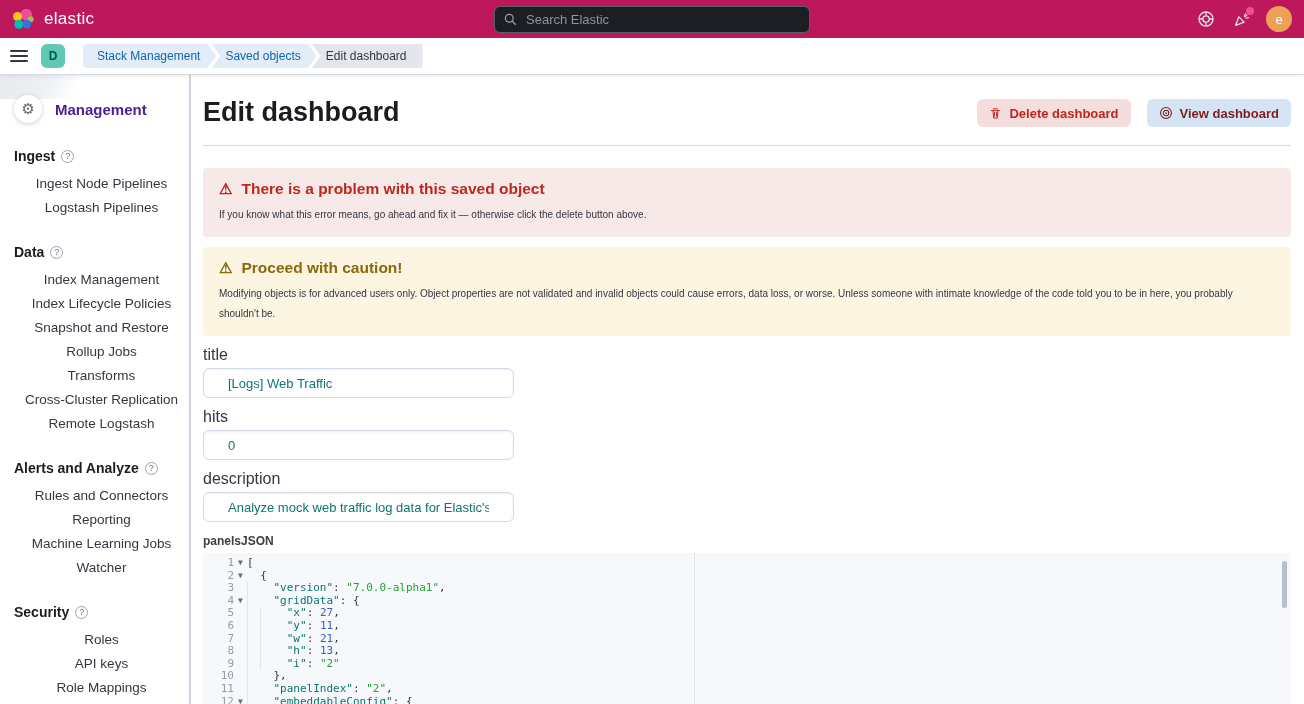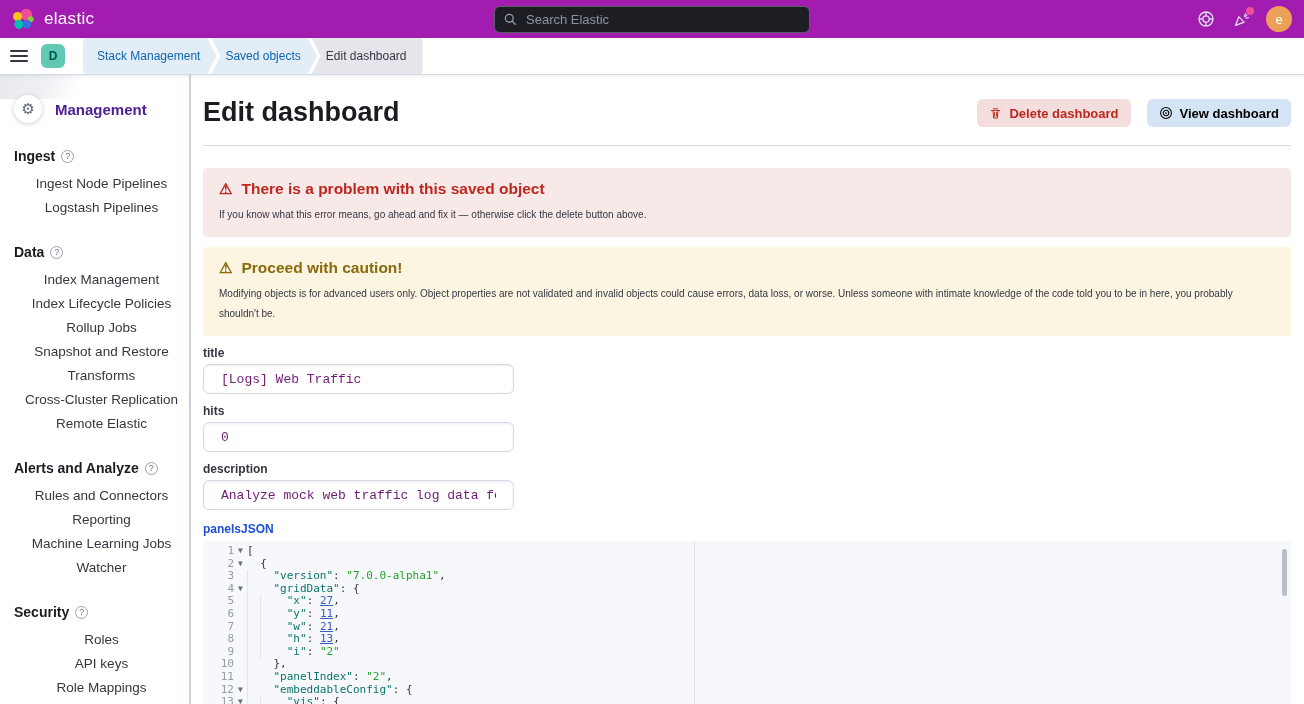--- a/index.html
+++ b/index.html
@@ -3,21 +3,21 @@
 <meta charset="utf-8">
 <style>
   * { box-sizing: border-box; }
   html,body { margin:0; padding:0; }
   body {
     width:1304px; height:704px; overflow:hidden;
     font-family:"Liberation Sans", sans-serif;
     background:#fff; color:#343741;
   }
   
-  .topbar { height:38px; background:#a21caf; display:flex; align-items:center; position:relative; }
+  .topbar { height:38px; background:#be185d; display:flex; align-items:center; position:relative; }
   .logo { display:flex; align-items:center; gap:9px; margin-left:12px; cursor:pointer; }
   .logo-text { color:#fff; font-size:17px; letter-spacing:.3px; }
   .searchbox {
     position:absolute; left:50%; transform:translateX(-50%);
     width:316px; height:27px; border:1px solid #5a5e66; border-radius:6px;
     display:flex; align-items:center; gap:7px; padding:0 9px; background:#1d1e24;
   }
   .searchbox input {
     flex:1; background:transparent; border:none; outline:none;
     color:#d4dae5; font-size:13px; font-family:inherit;
@@ -38,21 +38,21 @@
   }
   .hamburger { width:18px; margin:0 13px 0 10px; cursor:pointer; }
   .hamburger div { height:2px; background:#343741; margin:3px 0; border-radius:1px; }
   .space-badge {
     width:24px; height:24px; border-radius:6px; background:#5fc9b4; color:#01584a;
     font-size:12px; font-weight:700; display:flex; align-items:center; justify-content:center;
     margin-right:18px; cursor:pointer;
   }
   .crumbs { display:flex; align-items:center; }
   .crumb {
-    height:36px; display:flex; align-items:center; font-size:12px;
+    height:24px; display:flex; align-items:center; font-size:12px;
     padding:0 16px 0 14px; margin-right:-5px; cursor:pointer; white-space:nowrap;
   }
   .crumb.link { background:#e2edf8; color:#0e66ad; font-weight:500; }
   .crumb.first { clip-path:polygon(0 0, calc(100% - 9px) 0, 100% 50%, calc(100% - 9px) 100%, 0 100%); border-radius:4px 0 0 4px; }
   .crumb.mid   { clip-path:polygon(0 0, calc(100% - 9px) 0, 100% 50%, calc(100% - 9px) 100%, 0 100%, 9px 50%); }
   .crumb.last  { clip-path:polygon(0 0, 100% 0, 100% 100%, 0 100%, 9px 50%); background:#e4e6eb; color:#343741; font-weight:500; border-radius:0 4px 4px 0; cursor:default; }
   
   .main { display:flex; height:629px; }
   .sidebar { width:191px; flex:0 0 191px; border-right:2px solid #ccd2dd; padding:20px 0 0 14px; position:relative; background:#fff; }
   .sidebar::before {
@@ -77,52 +77,52 @@
   
   .content { flex:1; padding:20px 13px 0 12px; overflow:hidden; }
   .page-head { display:flex; justify-content:space-between; align-items:flex-start; }
   .page-title { font-size:27px; font-weight:700; color:#1a1c21; margin:0; line-height:34px; }
   .actions { display:flex; gap:16px; margin-top:4px; }
   .btn {
     height:28px; border:none; border-radius:6px; font-size:13px; font-weight:600;
     display:flex; align-items:center; gap:7px; padding:0 12px; font-family:inherit; cursor:pointer;
   }
   .btn-danger { background:#f4dddd; color:#bd271e;text-align:center; }
-  .btn-view { background:#d5e4f4; color:#000000; }
+  .btn-view { background:#d5e4f4; color:#7f1d1d; }
   .head-rule { border-bottom:1px solid #d3dae6; margin-top:16px; }
   .callout { border-radius:4px; padding:12px 16px; }
   .callout.error { background:#f8e9e9; margin-top:22px; }
   .callout.warn { background:#fbf5e2; margin-top:10px; }
   .callout-title { display:flex; align-items:center; gap:9px; font-size:15.5px; font-weight:600; }
   .callout.error .callout-title { color:#bd271e; }
   .callout.warn .callout-title { color:#8a6a0b; }
   .callout-title .w-icon { font-size:15px; }
   .callout-body { font-size:10px; color:#343741; margin-top:7px; line-height:20px; }
   .field { margin-top:10px; }
-  .field-label { font-size:12px; font-weight:700; color:#343741; margin-bottom:4px; }
+  .field-label { font-size:16px; font-weight:400; color:#343741; margin-bottom:4px; }
   .field-input {
     width:311px; height:30px; border:1px solid #d3dae6; border-radius:6px; background:#fff;
-    font-size:13px; color:#701a75; padding:0 17px; font-family:Liberation Mono, monospace;
+    font-size:13px; color:#0f766e; padding:0 24px; font-family:Liberation Sans, sans-serif;
     box-shadow:inset 0 1px 2px rgba(152,162,179,.18); outline:none;
   }
   
-  .editor-label { font-size:12px; font-weight:700; color:#1d4ed8; margin-top:12px; }
+  .editor-label { font-size:12px; font-weight:700; color:#404040; margin-top:12px; }
   .editor {
     margin-top:5px; height:170px; background:#f6f8fb; position:relative; overflow:hidden;
     font-family:"DejaVu Sans Mono", monospace; font-size:11px; line-height:12.6px;
     padding-top:4px; cursor:text;
   }
   .print-margin { position:absolute; left:491px; top:0; bottom:0; width:1px; background:#dfe3ea; }
   .ed-scroll { position:absolute; right:4px; top:8px; width:5px; height:47px; background:#b7bfca; border-radius:3px; cursor:pointer; }
   .ed-line { display:flex; height:12.6px; white-space:pre; }
   .ed-num { width:31px; flex:0 0 31px; text-align:right; color:#949ca8; }
   .ed-fold { width:13px; flex:0 0 13px; text-align:center; color:#69707d; font-size:8px; line-height:12.6px; cursor:pointer; }
   .ed-code { white-space:pre; }
   .ig { display:inline-block; width:13.25px; height:12.6px; border-left:1px solid #e1e5ec; vertical-align:top; }
-  .tk-p { color:#343741; } .tk-k { color:#09756c; } .tk-s { color:#24a32d; } .tk-n { color:#3b5fc0;text-decoration:underline; }
+  .tk-p { color:#343741; } .tk-k { color:#09756c; } .tk-s { color:#24a32d; } .tk-n { color:#3b5fc0; }
 </style>
 </head>
 <body>
 
 <div class="topbar">
   <div class="logo">
     <svg width="23" height="23" viewBox="0 0 22 22">
       <circle cx="13.6" cy="6.4" r="5.6" fill="#f04e98"></circle>
       <circle cx="5.3" cy="8.1" r="4.3" fill="#fec514"></circle>
       <circle cx="17.8" cy="10.8" r="2.9" fill="#93c83e"></circle>
@@ -187,25 +187,25 @@
           <div class="side-item">Ingest Node Pipelines</div>
           <div class="side-item">Logstash Pipelines</div>
         </div>
         <div class="side-section">
           <div class="side-title">
             <span>Data</span>
             <span class="qmark">?</span>
           </div>
           <div class="side-item">Index Management</div>
           <div class="side-item">Index Lifecycle Policies</div>
+          <div class="side-item">Snapshot and Restore</div>
           <div class="side-item">Rollup Jobs</div>
-          <div class="side-item">Snapshot and Restore</div>
           <div class="side-item">Transforms</div>
           <div class="side-item">Cross-Cluster Replication</div>
-          <div class="side-item">Remote Elastic</div>
+          <div class="side-item">Remote Logstash</div>
         </div>
         <div class="side-section">
           <div class="side-title">
             <span>Alerts and Analyze</span>
             <span class="qmark">?</span>
           </div>
           <div class="side-item">Rules and Connectors</div>
           <div class="side-item">Reporting</div>
           <div class="side-item">Machine Learning Jobs</div>
           <div class="side-item">Watcher</div>

